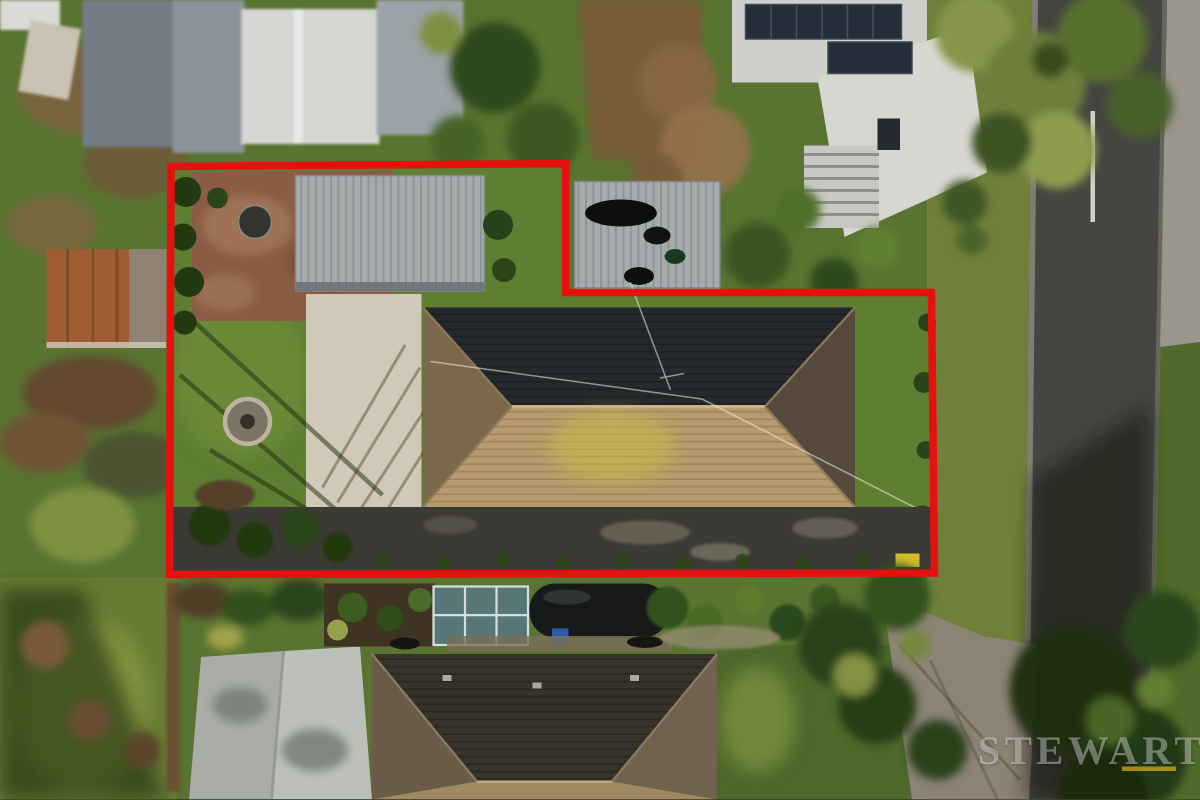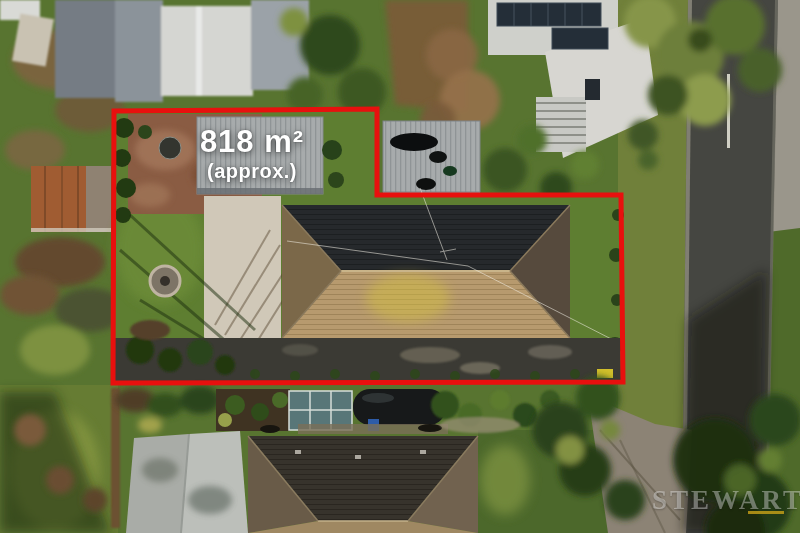--- a/index.html
+++ b/index.html
@@ -312,21 +312,17 @@
       <circle cx="700" cy="40" r="12" fill="#2c4016" opacity=".8"></circle>
       <circle cx="643" cy="135" r="15" fill="#3f5626"></circle>
         <circle cx="648" cy="160" r="10" fill="#4a6329"></circle>
     </g>
   </svg>
 
   <svg id="annot" width="800" height="533" viewBox="0 0 800 533">
     <polygon points="114,111 377,109 377,195 621,195 623,382 113,383" fill="none" stroke="#e8100e" stroke-width="5" stroke-linejoin="miter"></polygon>
   </svg>
 
-  <div class="area-label">
-    <div class="area-value">818 m²</div>
-    <div class="area-qualifier">(approx.)</div>
-  </div>
 
   <div class="watermark">STEWART</div>
   <div class="watermark-underline"></div>
 
 </div>
 
 </body></html>

